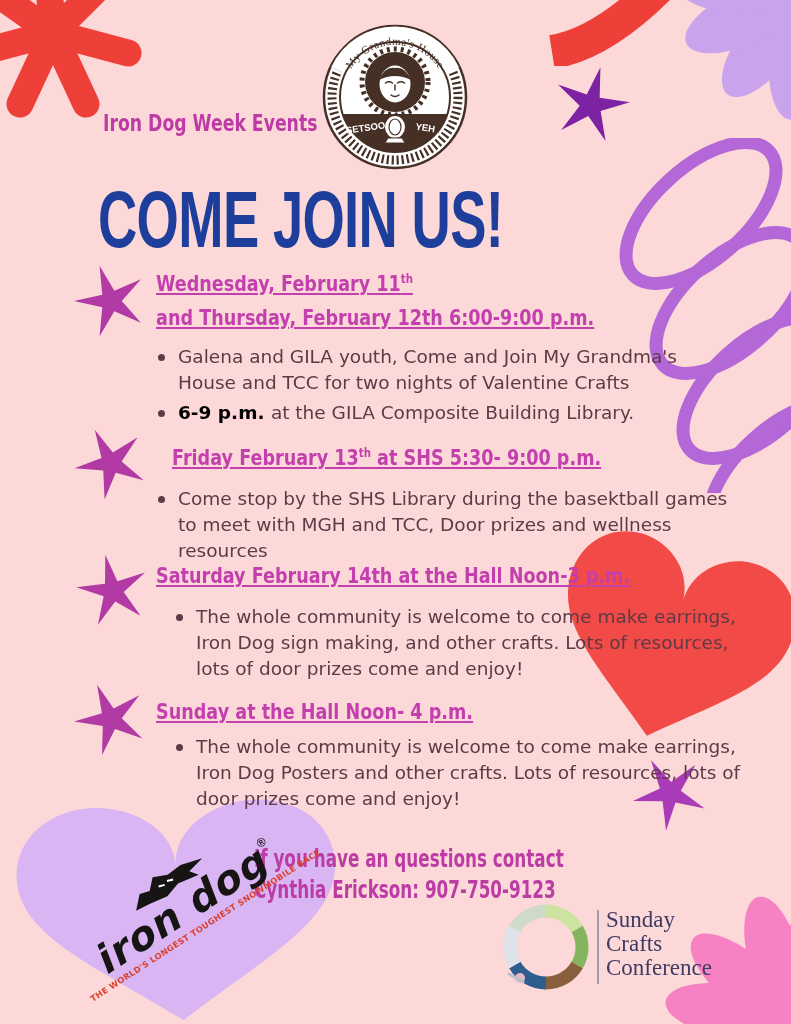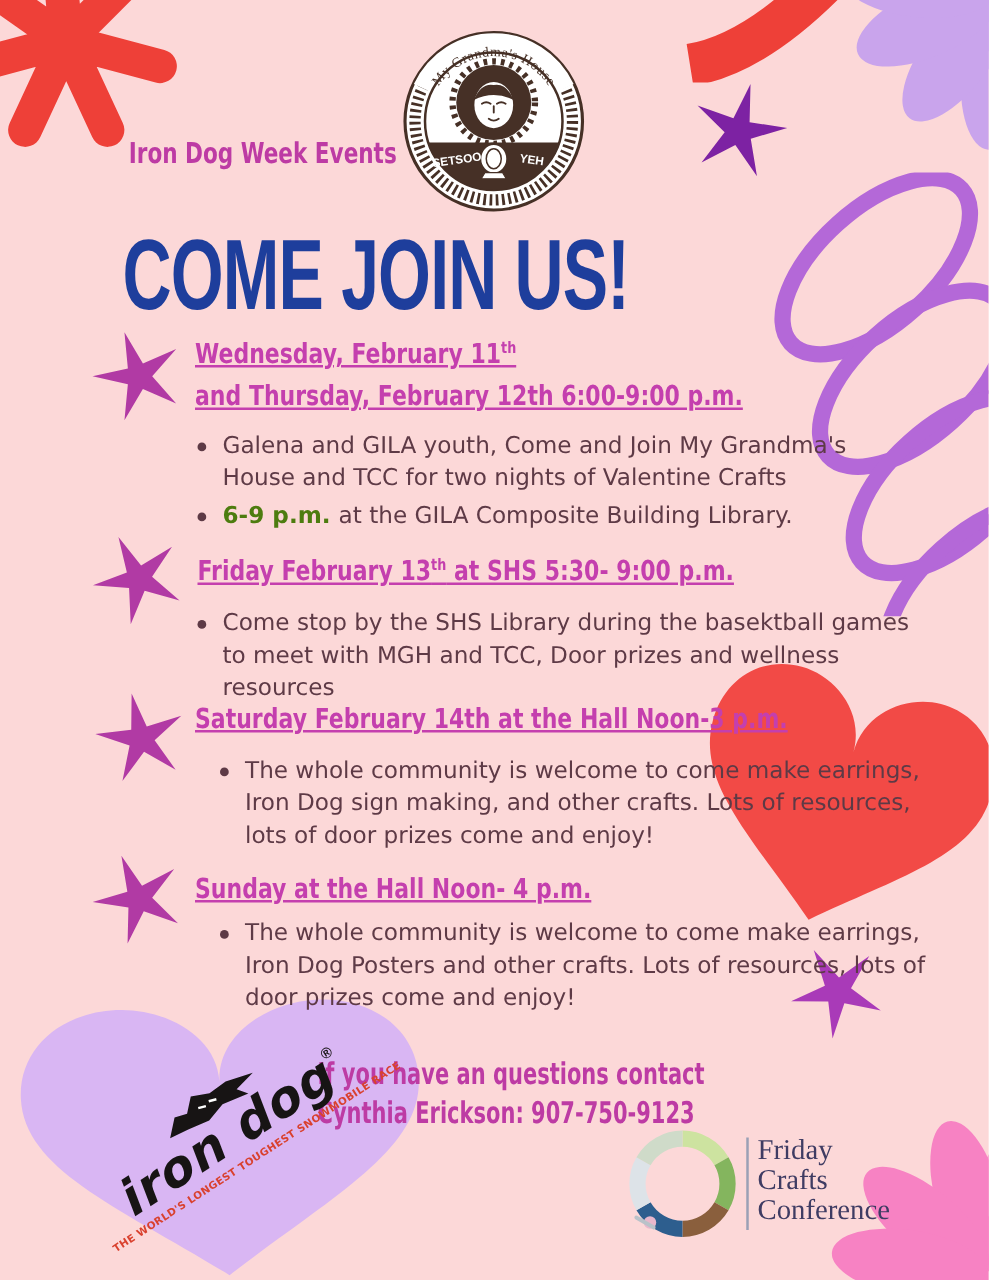--- a/index.html
+++ b/index.html
@@ -21,21 +21,21 @@
   .heading sup{font-size:58%;vertical-align:super;}
 
   
   ul.blist{list-style:none;margin:0;padding:0;}
   ul.blist li{display:flex;align-items:flex-start;margin:4px 0 2px 0;}
   .dot{flex:0 0 auto;width:7px;height:7px;border-radius:50%;background:#5e3a46;
        margin:10px 13px 0 2px;}
   .btxt{font-family:"DejaVu Sans",sans-serif;font-size:18.5px;line-height:26px;
         color:#5e3a46;white-space:pre-line;}
   .bbold{font-family:"DejaVu Sans",sans-serif;font-size:18.5px;line-height:26px;
-         color:#4d7c0f;font-weight:bold;}
+         color:#000000;font-weight:bold;}
 
   
   .contact{left:254px;top:844px;font-family:"DejaVu Sans",sans-serif;font-weight:bold;
            font-size:24px;color:#bd3ba4;line-height:31px;}
   .cline{display:block;transform:scaleX(.7);transform-origin:0 0;white-space:nowrap;}
 
   
   .irondog{left:52px;top:862px;width:260px;transform:rotate(-33deg);text-align:center;}
   .id-name{font-family:"DejaVu Sans",sans-serif;font-weight:bold;font-size:40px;color:#171414;
            transform:skewX(-12deg);display:inline-block;letter-spacing:1px;line-height:40px;}
@@ -153,21 +153,21 @@
       </li>
     <li>
         <span class="dot"></span>
         <span class="btxt"><span class="bbold">6-9 p.m. </span><span>at the GILA Composite Building Library.</span></span>
       </li>
   </ul>
 
   <svg class="abs" style="left:72px;top:424px;" width="78" height="78" viewBox="0 0 80 80">
     <polygon points="40,2 46.5,31.1 76.1,28.3 50.5,43.4 62.3,70.7 40,51 17.7,70.7 29.5,43.4 3.9,28.3 33.5,31.1" transform="rotate(-26 40 40)" fill="#b13aa4"></polygon>
   </svg>
-  <div class="abs heading" style="left:158px;top:436px;">
+  <div class="abs heading" style="left:172px;top:436px;">
     <span class="hline"><span>Friday February 13</span><sup>th</sup><span> at SHS 5:30- 9:00 p.m.</span></span>
   </div>
   <ul class="abs blist" style="left:156px;top:482px;width:580px;">
     <li>
         <span class="dot"></span>
         <span class="btxt"><span class="bbold"></span><span>Come stop by the SHS Library during the basektball games
 to meet with MGH and TCC, Door prizes and wellness
 resources</span></span>
       </li>
   </ul>
@@ -225,18 +225,18 @@
       <path d="M74.2 61 A36 36 0 0 1 43 79" stroke="#8a5f3d"></path>
       <path d="M43 79 A36 36 0 0 1 11.8 61" stroke="#2d5e8e"></path>
       <path d="M11.8 61 A36 36 0 0 1 11.8 25" stroke="#dde3e8"></path>
       <path d="M11.8 25 A36 36 0 0 1 43 7" stroke="#cfdbc9"></path>
     </g>
     <circle cx="17" cy="74" r="5" fill="#e8b7cc"></circle>
     <path d="M6 70 l14 8" stroke="#b9c2c9" stroke-width="3" stroke-linecap="round"></path>
   </svg>
   <div class="abs tcc-div"></div>
   <div class="abs tcc-text">
-    <div>Friday</div>
+    <div>Sunday</div>
     <div>Crafts</div>
     <div>Conference</div>
   </div>
 
 </div>
 
 </body></html>

